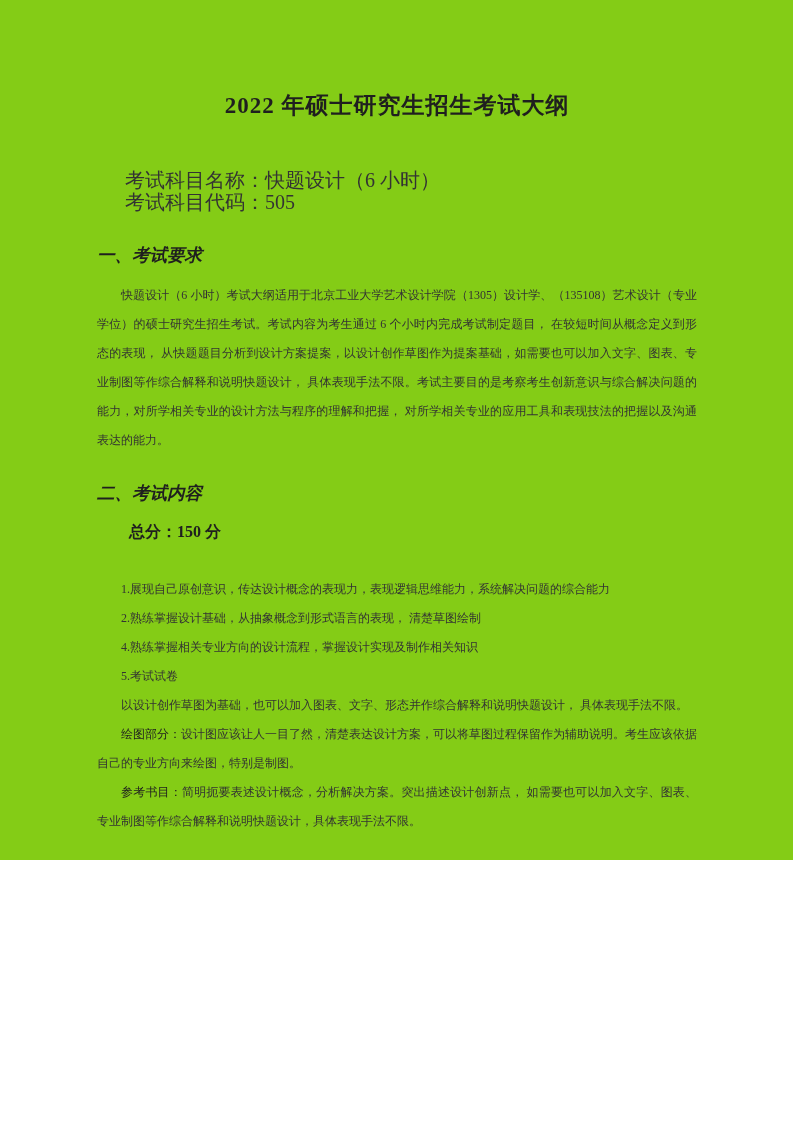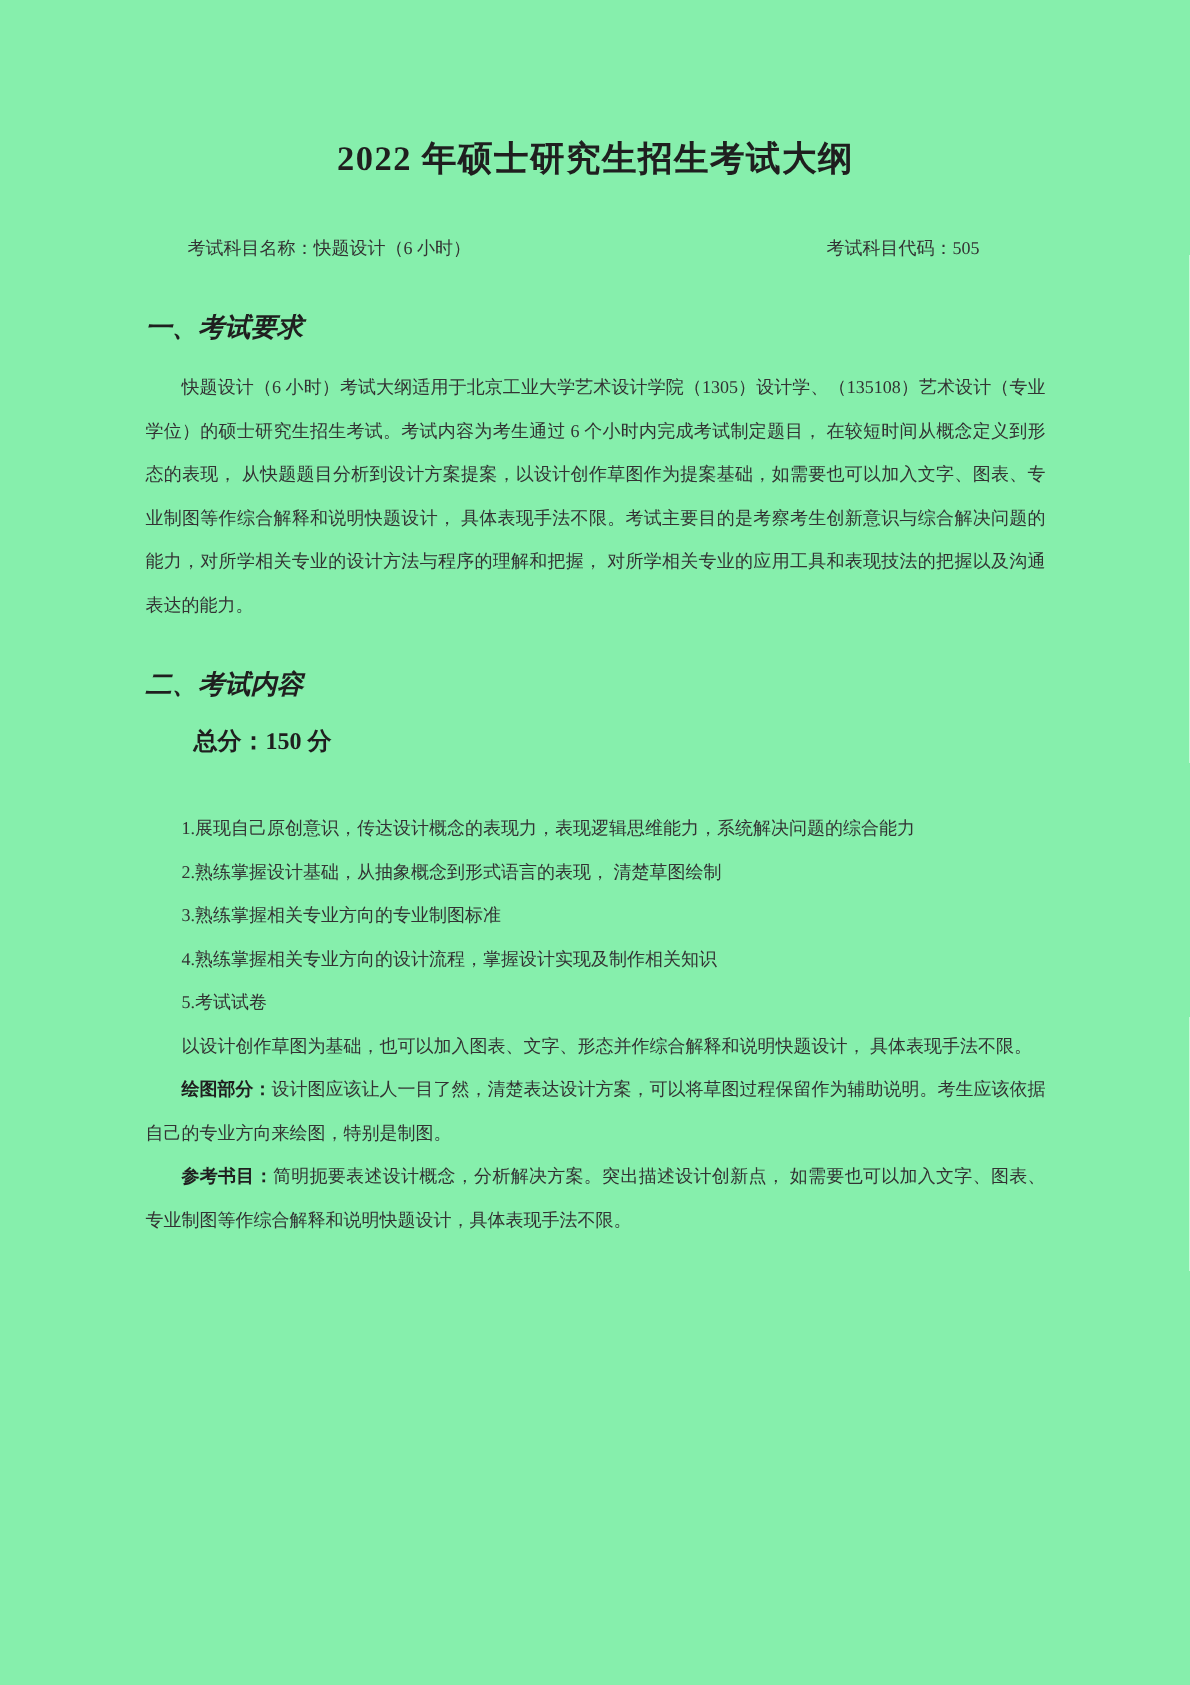--- a/index.html
+++ b/index.html
@@ -3,22 +3,22 @@
 <meta charset="utf-8">
 <style>
   html, body {
     margin: 0;
     padding: 0;
     background: #ffffff;
   }
   .page {
     position: relative;
     width: 793px;
-    height: 1123px;
-    background: #86efac;
+    height: 860px;
+    background: #84cc16;
     overflow: hidden;
     font-family: "Liberation Serif", "DejaVu Serif", serif;
     color: #333333;
   }
   .content {
     position: absolute;
     left: 97px;
     top: 0;
     width: 600px;
   }
@@ -27,25 +27,26 @@
     text-align: center;
     font-size: 23px;
     font-weight: bold;
     line-height: 32px;
     color: #1f1f1f;
     letter-spacing: 1px;
   }
   .meta-row {
     display: flex;
     justify-content: space-between;
-    margin-top: 32px;
+    margin-top: 47px;
     padding: 0 44px 0 28px;
-    font-size: 12px;
+    font-size: 20px;
     line-height: 22px;
     color: #333333;
+    flex-direction: column;
   }
   .section-heading {
     margin: 0;
     margin-top: 30px;
     font-size: 17.5px;
     font-weight: bold;
     line-height: 24px;
     color: #1f1f1f;
     font-style: italic;
   }
@@ -64,21 +65,21 @@
     margin: 0;
     margin-top: 16px;
     font-size: 16px;
     line-height: 22px;
     font-weight: bold;
     text-indent: 2em;
     color: #1f1f1f;
   }
   .items { margin-top: 32px; }
   .ref-para { margin-top: 22px; text-indent: 2em; }
-  .inline-label { font-weight: bold; color: #1f1f1f; }
+  .inline-label { font-weight: normal; color: #1f1f1f; }
 </style>
 </head>
 <body>
 
 <div class="page">
   <div class="content">
 
     <h1 class="doc-title">2022 年硕士研究生招生考试大纲</h1>
 
     <div class="meta-row">
@@ -90,21 +91,20 @@
 
     <p class="body-para first">快题设计（6 小时）考试大纲适用于北京工业大学艺术设计学院（1305）设计学、（135108）艺术设计（专业学位）的硕士研究生招生考试。考试内容为考生通过 6 个小时内完成考试制定题目， 在较短时间从概念定义到形态的表现， 从快题题目分析到设计方案提案，以设计创作草图作为提案基础，如需要也可以加入文字、图表、专业制图等作综合解释和说明快题设计， 具体表现手法不限。考试主要目的是考察考生创新意识与综合解决问题的能力，对所学相关专业的设计方法与程序的理解和把握， 对所学相关专业的应用工具和表现技法的把握以及沟通表达的能力。</p>
 
     <h2 class="section-heading s2">二、考试内容</h2>
 
     <p class="total-score">总分：150 分</p>
 
     <div class="items">
       <p class="body-para">1.展现自己原创意识，传达设计概念的表现力，表现逻辑思维能力，系统解决问题的综合能力</p>
       <p class="body-para">2.熟练掌握设计基础，从抽象概念到形式语言的表现， 清楚草图绘制</p>
-      <p class="body-para">3.熟练掌握相关专业方向的专业制图标准</p>
       <p class="body-para">4.熟练掌握相关专业方向的设计流程，掌握设计实现及制作相关知识</p>
       <p class="body-para">5.考试试卷</p>
 
       <p class="body-para">以设计创作草图为基础，也可以加入图表、文字、形态并作综合解释和说明快题设计， 具体表现手法不限。</p>
 
       <p class="body-para">
         <span class="inline-label">绘图部分：</span><span>设计图应该让人一目了然，清楚表达设计方案，可以将草图过程保留作为辅助说明。考生应该依据自己的专业方向来绘图，特别是制图。</span>
       </p>
 
       <p class="body-para">

